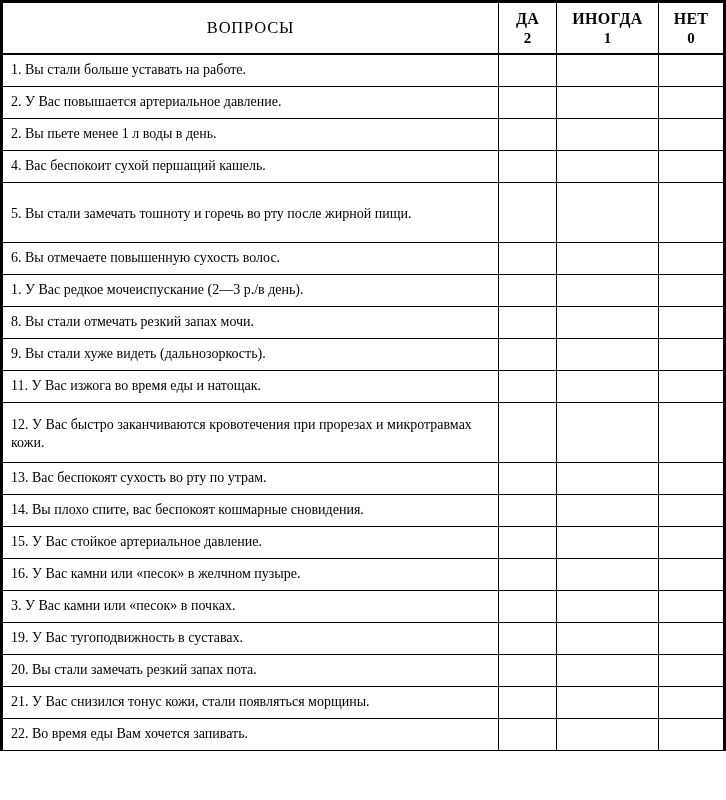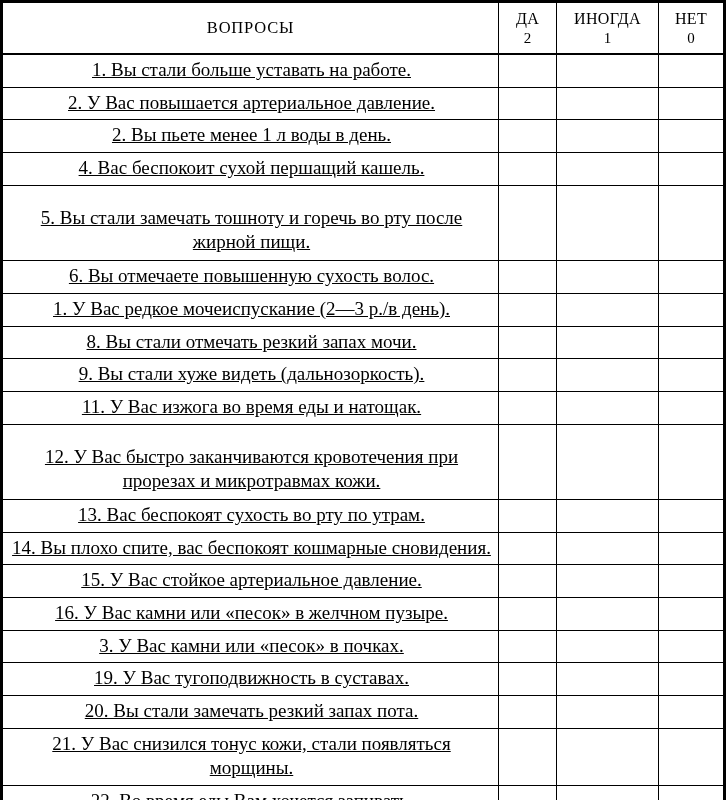--- a/index.html
+++ b/index.html
@@ -58,43 +58,43 @@
     font-weight: bold;
     letter-spacing: 0.8px;
     line-height: 1.1;
     text-align: center;
   }
 
   .hdr-stack {
     display: block;
     text-align: center;
     line-height: 1.22;
+    font-weight: bold;
   }
   .hdr-stack .hdr-label {
     display: block;
     font-size: 16px;
     letter-spacing: 0.3px;
   }
   .hdr-stack .hdr-score {
     display: block;
     font-size: 15px;
   }
 
   
   tbody tr td.q-cell {
-    font-size: 19px;
+    font-size: 14px;
     line-height: 1.30;
     padding: 3px 6px 4px 8px;
-    text-align: center;
+    text-align: left;
     height: 24px;
-    text-decoration: underline;
   }
   tbody tr td.q-cell.two-line {
     height: 46px;
-    padding-top: 20px;
+    padding-top: 8px;
     padding-bottom: 5px;
   }
 
   tbody tr td.ans-cell {
     height: 24px;
   }
 </style>
 </head>
 <body>
 

